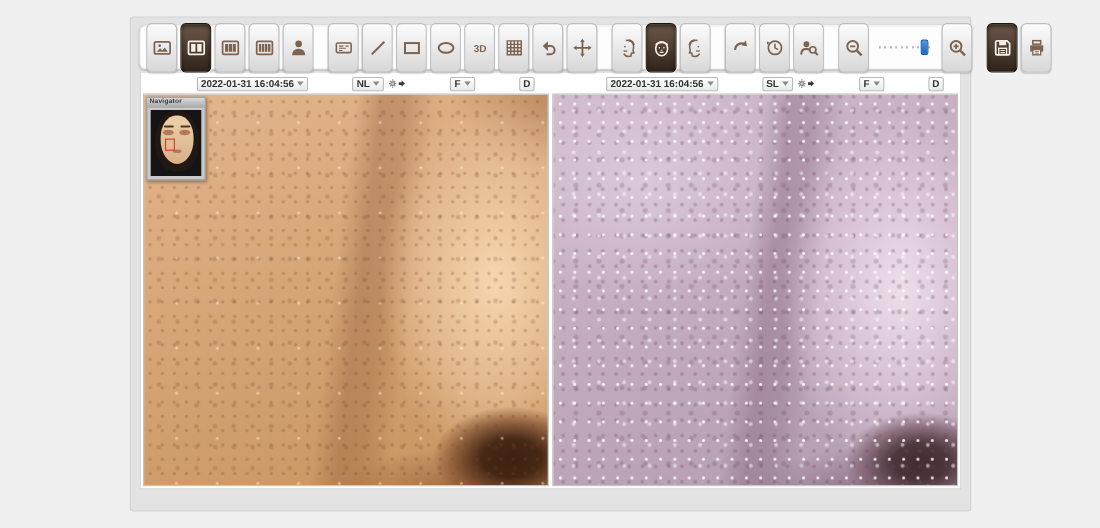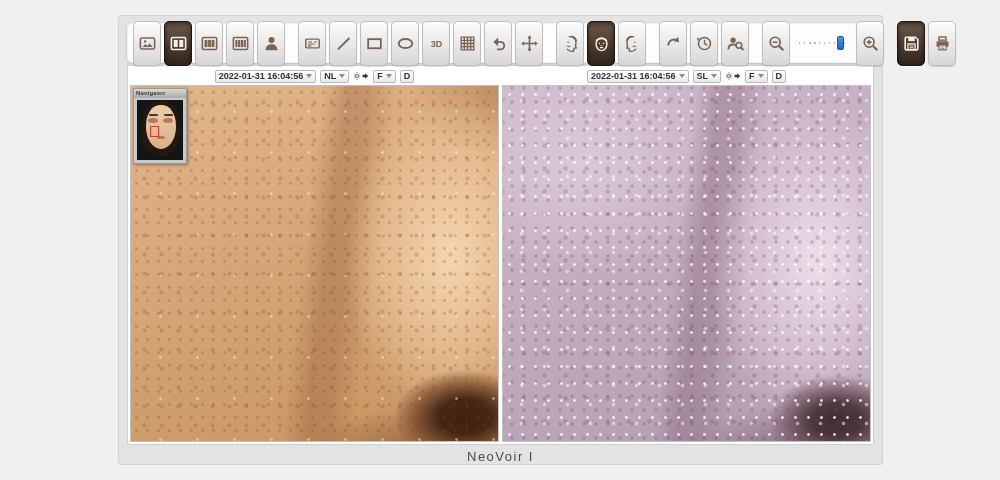--- a/index.html
+++ b/index.html
@@ -34,21 +34,21 @@
 
   
   .panels { margin:2px 8px 0 8px; height:380px; background:#fff;
     border:1px solid #cfcfcf; display:flex; gap:3px; padding:2px; }
   .panel { flex:1; display:flex; flex-direction:column; min-width:0; }
   .panel-header { height:17px; background:#fff; display:flex; align-items:center;
     justify-content:center; gap:4px; padding-bottom:1px; }
   .hsel, .hbtn { display:inline-flex; align-items:center; gap:3px; height:13px;
     border:1px solid #b8b8b8; border-radius:2px; background:linear-gradient(#fff,#e9e9e9);
     padding:0 3px; font-size:9px; font-weight:bold; color:#333; cursor:pointer;
-    white-space:nowrap; }
+    white-space:nowrap;margin-left:36px; }
   .chev { width:0; height:0; border-left:3px solid transparent;
     border-right:3px solid transparent; border-top:4px solid #8a8a8a; }
   .hicon { display:inline-flex; align-items:center; cursor:pointer; }
 
   .panel-image { flex:1; position:relative; border:1px solid #c2c2c2; }
 
   .img-left { background-image:
       radial-gradient(circle, rgba(122,72,42,.28) 1px, transparent 2px),
       radial-gradient(circle, rgba(112,62,38,.22) 1.4px, transparent 2.7px),
       radial-gradient(circle, rgba(255,244,218,.5) .9px, transparent 1.7px),
@@ -355,16 +355,13 @@
         </span>
         <span class="hbtn">
           <span>D</span>
         </span>
       </div>
       <div class="panel-image img-right"></div>
     </div>
 
   </div>
 
-  <div class="footer">
-    <span class="brand">NeoVoir I</span>
-  </div>
 </div>
 
 </body></html>

